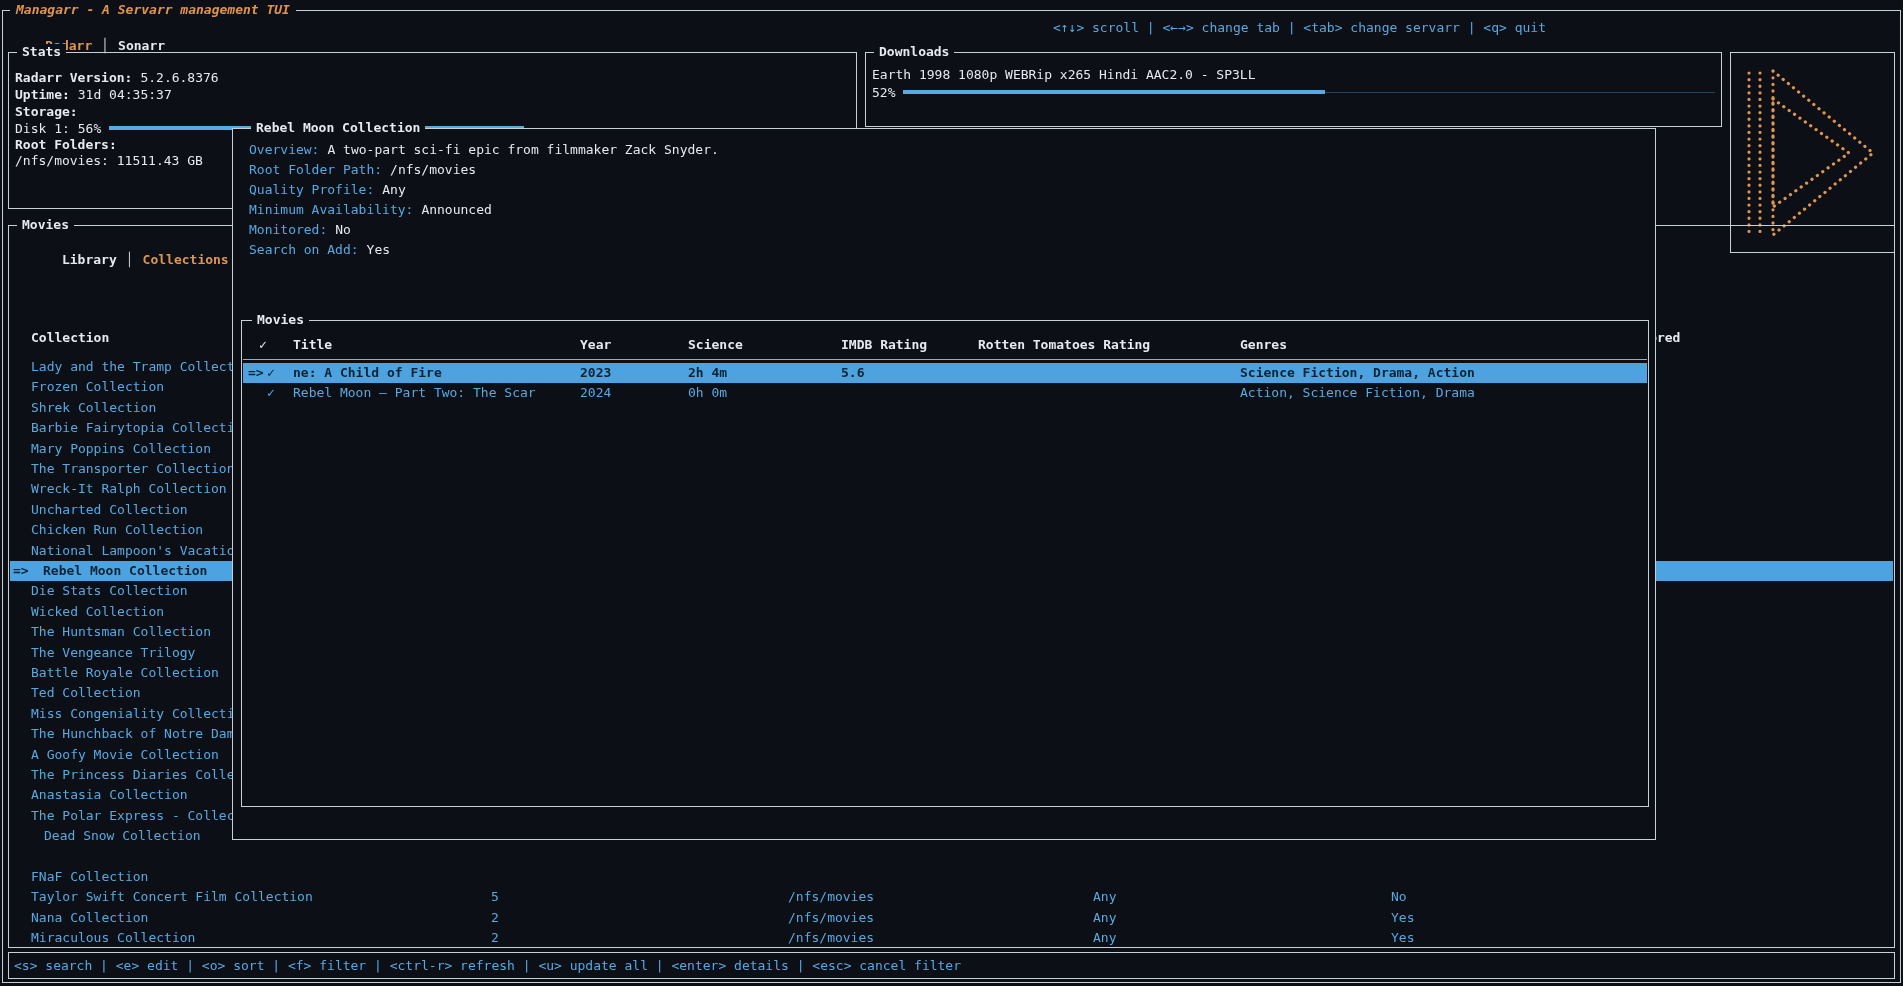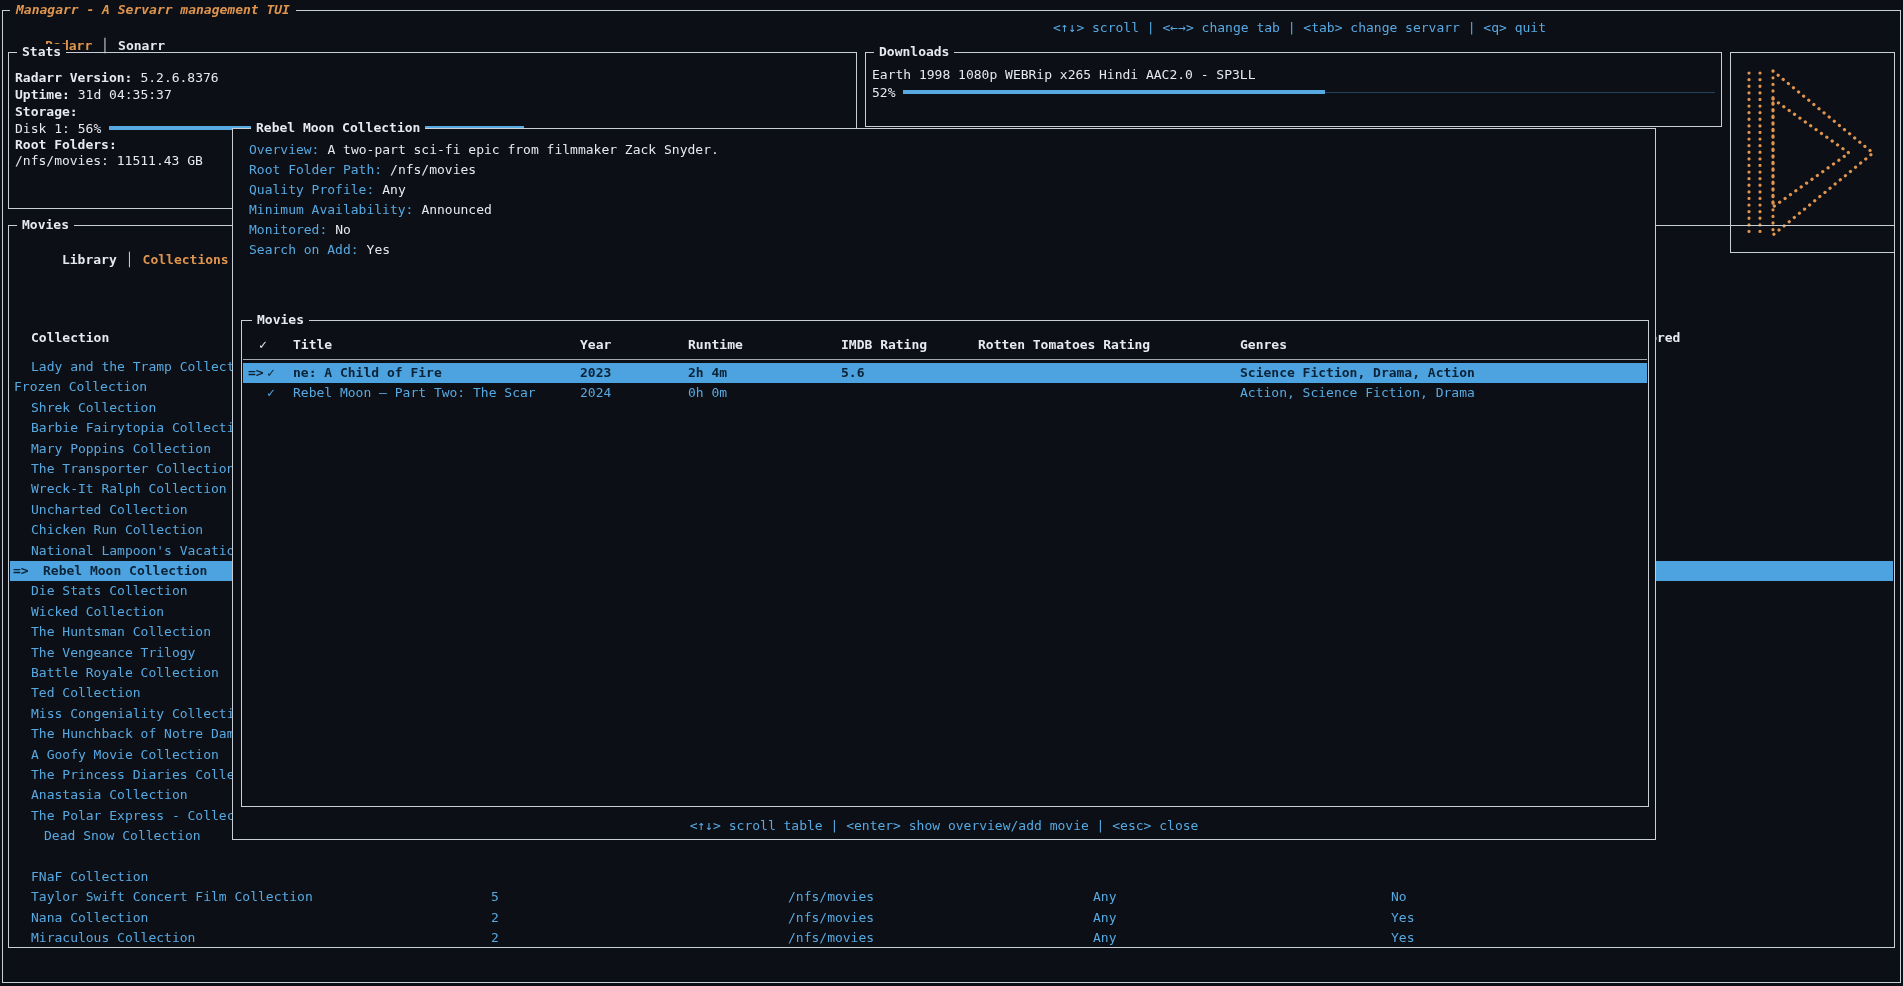--- a/index.html
+++ b/index.html
@@ -124,21 +124,21 @@
     <span class="panel-title">Movies</span>
     <div class="m-tabs">
       <span class="bold">Library</span><span class="tab-sep">│</span><span class="bold orange">Collections</span>
     </div>
     <div class="tbl-header">
       <span class="hdr" style="left:21px">Collection</span>
       <span class="hdr" style="left:1600px">Monitored</span>
     </div>
     <div class="c-rows">
         <div class="c-row" style="top: 0px;"><span style="left: 21px;">Lady and the Tramp Collection</span></div>
-        <div class="c-row" style="top: 20.4px;"><span style="left: 4px;">Frozen Collection</span></div>
+        <div class="c-row" style="top: 20.4px;"><span style="left: 21px;">Frozen Collection</span></div>
         <div class="c-row" style="top: 40.8px;"><span style="left: 21px;">Shrek Collection</span></div>
         <div class="c-row" style="top: 61.2px;"><span style="left: 21px;">Barbie Fairytopia Collection</span></div>
         <div class="c-row" style="top: 81.6px;"><span style="left: 21px;">Mary Poppins Collection</span></div>
         <div class="c-row" style="top: 102px;"><span style="left: 21px;">The Transporter Collection</span></div>
         <div class="c-row" style="top: 122.4px;"><span style="left: 21px;">Wreck-It Ralph Collection</span></div>
         <div class="c-row" style="top: 142.8px;"><span style="left: 21px;">Uncharted Collection</span></div>
         <div class="c-row" style="top: 163.2px;"><span style="left: 21px;">Chicken Run Collection</span></div>
         <div class="c-row" style="top: 183.6px;"><span style="left: 21px;">National Lampoon's Vacation Collection</span></div>
         <div class="c-row sel" style="top: 204px;"><span style="left: 3px;">=&gt;</span><span style="left: 33px;">Rebel Moon Collection</span></div>
         <div class="c-row" style="top: 224.4px;"><span style="left: 21px;">Die Stats Collection</span></div>
@@ -170,29 +170,31 @@
     <div class="field" style="top:71px"><span class="fl">Minimum Availability:</span><span class="fv">Announced</span></div>
     <div class="field" style="top:91px"><span class="fl">Monitored:</span><span class="fv">No</span></div>
     <div class="field" style="top:111px"><span class="fl">Search on Add:</span><span class="fv">Yes</span></div>
 
     <div class="inner-movies">
       <span class="panel-title">Movies</span>
       <div class="m-header">
           <span class="hdr" style="left: 16px;">✓</span>
           <span class="hdr" style="left: 50px;">Title</span>
           <span class="hdr" style="left: 337px;">Year</span>
-          <span class="hdr" style="left: 445px;">Runtime</span>
+          <span class="hdr" style="left: 445px;">Science</span>
           <span class="hdr" style="left: 598px;">IMDB Rating</span>
           <span class="hdr" style="left: 735px;">Rotten Tomatoes Rating</span>
           <span class="hdr" style="left: 997px;">Genres</span>
         </div>
       <div class="hdr-underline"></div>
       <div class="m-rowsbox">
           <div class="m-row sel" style="top: 42px;"><span style="left: 5px;">=&gt;</span><span style="left: 24px;">✓</span><span style="left: 50px;">ne: A Child of Fire</span><span style="left: 337px;">2023</span><span style="left: 445px;">2h 4m</span><span style="left: 598px;">5.6</span><span style="left: 997px;">Science Fiction, Drama, Action</span></div>
           <div class="m-row" style="top: 62.3px;"><span style="left: 24px;">✓</span><span style="left: 50px;">Rebel Moon – Part Two: The Scar</span><span style="left: 337px;">2024</span><span style="left: 445px;">0h 0m</span><span style="left: 997px;">Action, Science Fiction, Drama</span></div>
         </div>
     </div>
 
-    <div class="modal-hints">&lt;↑↓&gt; scroll table | &lt;enter&gt; show overview/add movie | &lt;esc&gt; close</div>
-  </div>
-
+  </div>
+
+  <div class="panel bottom-bar">
+    <div class="txt">&lt;s&gt; search | &lt;e&gt; edit | &lt;o&gt; sort | &lt;f&gt; filter | &lt;ctrl-r&gt; refresh | &lt;u&gt; update all | &lt;enter&gt; details | &lt;esc&gt; cancel filter</div>
+  </div>
 
 </div>
 
 </body></html>

